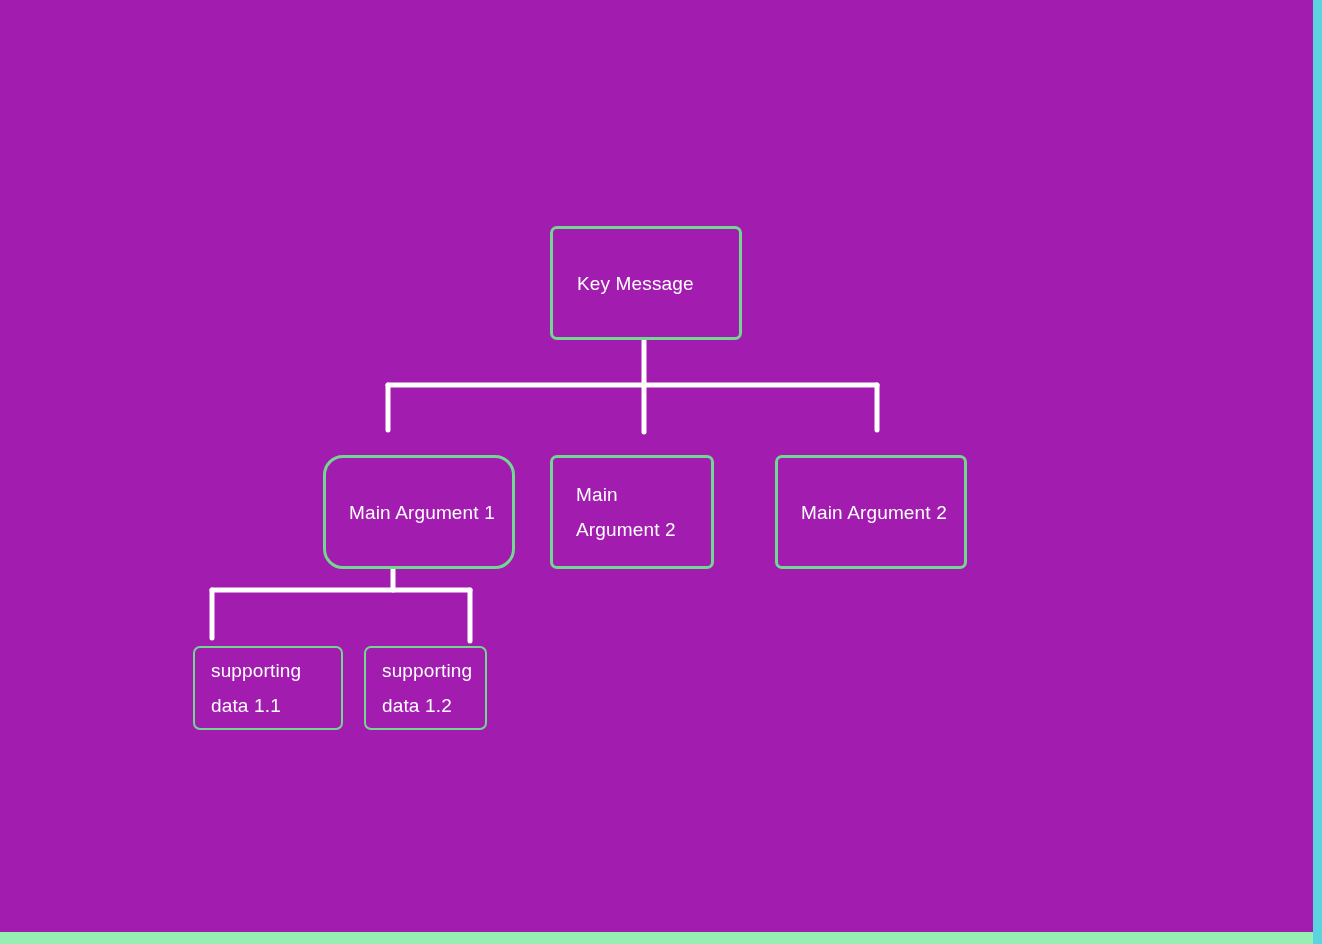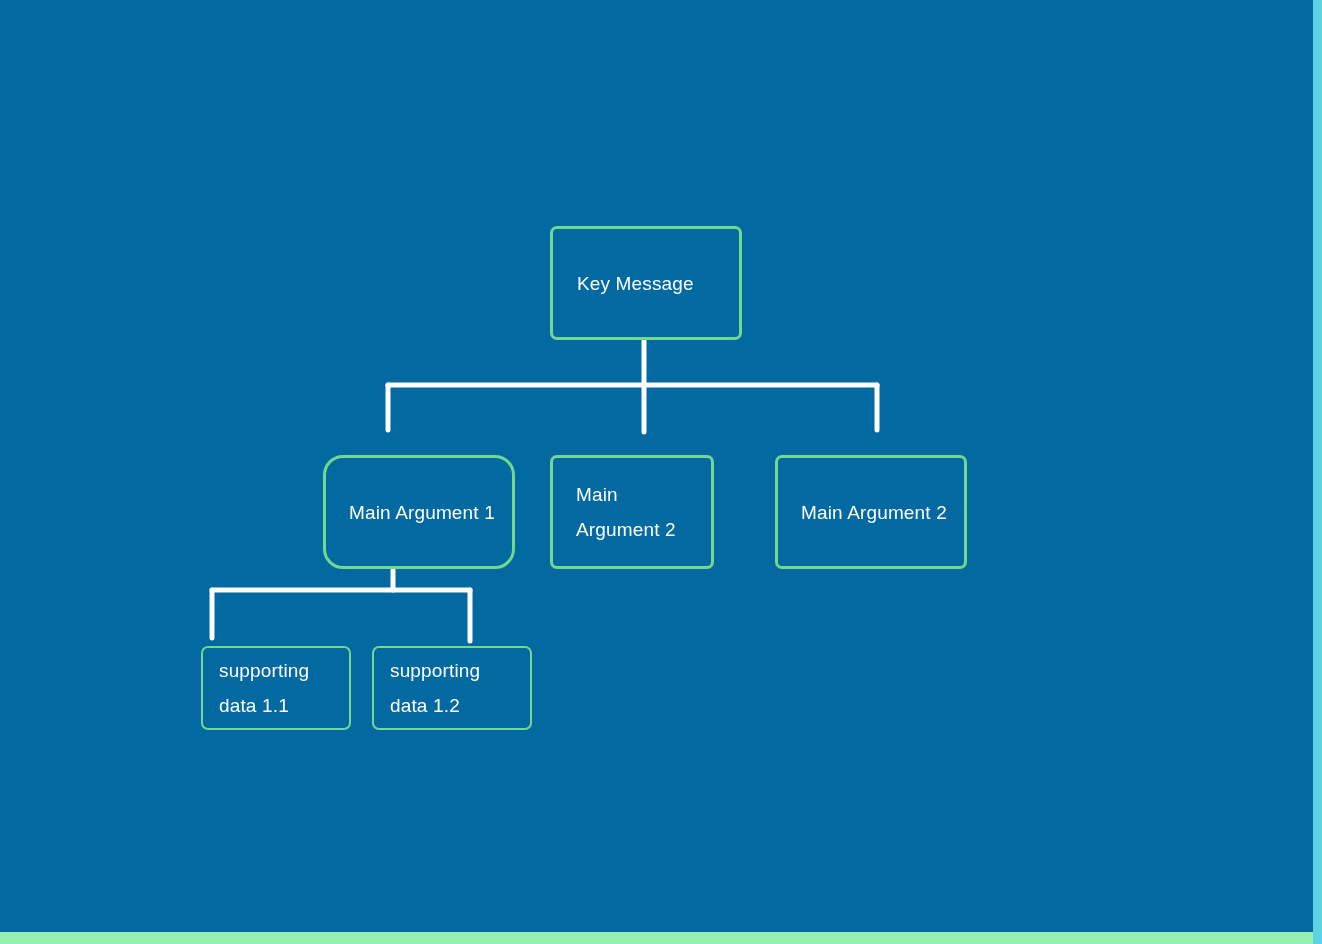--- a/index.html
+++ b/index.html
@@ -4,21 +4,21 @@
 <style>
   html, body {
     margin: 0;
     padding: 0;
     background: #ffffff;
   }
   #canvas {
     position: relative;
     width: 1322px;
     height: 944px;
-    background: #0369a1;
+    background: #a21caf;
     overflow: hidden;
     font-family: "Liberation Sans", sans-serif;
   }
   #diagram-svg {
     position: absolute;
     left: 0;
     top: 0;
     width: 1322px;
     height: 944px;
   }
@@ -40,21 +40,20 @@
     flex-direction: column;
     justify-content: center;
     align-items: flex-start;
   }
   .node-box.level-0,
   .node-box.level-1 {
     border-width: 3px;
   }
   .node-box.level-2 {
     border-width: 2px;
-    margin-left: 8px;
   }
   .node-label {
     color: #ffffff;
     font-size: 19px;
     line-height: 35px;
     letter-spacing: 0.15px;
     white-space: pre-wrap;
     text-align: left;
     padding-left: 23px;
     padding-right: 10px;
@@ -106,21 +105,21 @@
       </div>
       <div class="node-box level-1" style="left: 550px; top: 455px; width: 164px; height: 114px; border-color: rgb(114, 216, 144);">
         <div class="node-label" style="color: rgb(255, 255, 255);">Main Argument 2</div>
       </div>
       <div class="node-box level-1" style="left: 775px; top: 455px; width: 192px; height: 114px; border-color: rgb(114, 216, 144);">
         <div class="node-label" style="color: rgb(255, 255, 255);">Main Argument 2</div>
       </div>
       <div class="node-box level-2" style="left: 193px; top: 646px; width: 150px; height: 84px; border-color: rgb(114, 216, 144);">
         <div class="node-label" style="color: rgb(255, 255, 255);">supporting data 1.1</div>
       </div>
-      <div class="node-box level-2" style="left: 364px; top: 646px; width: 160px; height: 84px; border-color: rgb(114, 216, 144);">
+      <div class="node-box level-2" style="left: 364px; top: 646px; width: 123px; height: 84px; border-color: rgb(114, 216, 144);">
         <div class="node-label" style="color: rgb(255, 255, 255);">supporting data 1.2</div>
       </div>
     </div>
 
   <div class="edge-strip-right" style="background: rgb(92, 211, 224);"></div>
   <div class="edge-strip-bottom" style="background: rgb(149, 239, 176);"></div>
 
 </div>
 
 </body></html>

